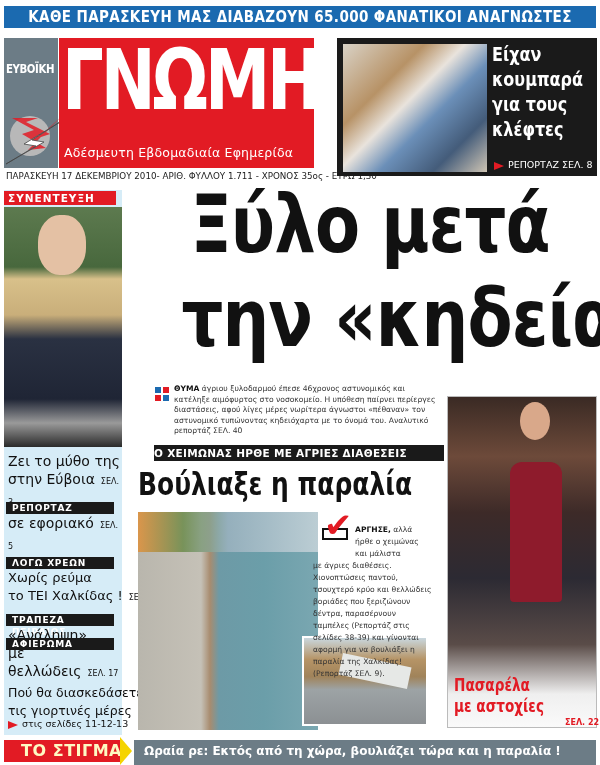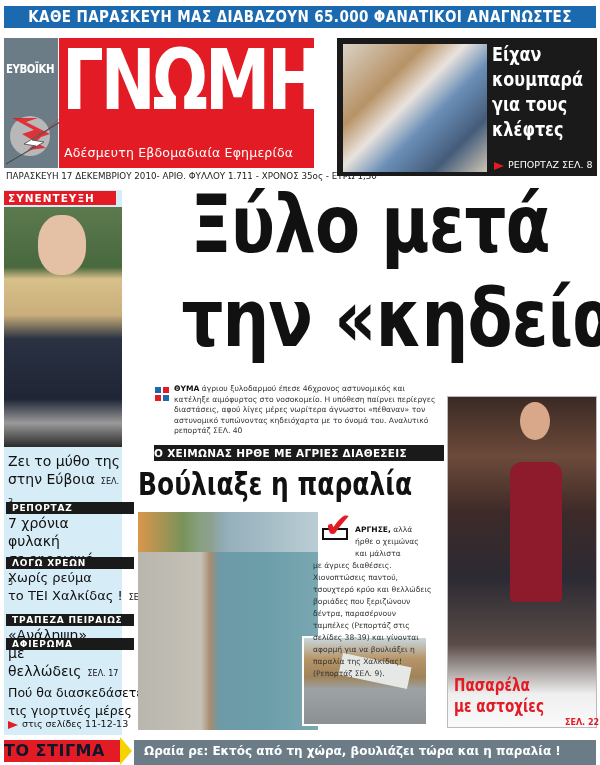--- a/index.html
+++ b/index.html
@@ -37,21 +37,21 @@
   
   .side-bg { left: 4px; top: 190px; width: 118px; height: 545px; background: #d6ecf7; }
   .side-tag-red { left: 4px; top: 191px; width: 112px; height: 14px; background: #e21b24; color: #fff;
     font-size: 10.5px; font-weight: bold; letter-spacing: 1px; line-height: 14px; padding-left: 4px; }
   .side-photo { left: 4px; top: 207px; width: 118px; height: 240px;
     background: linear-gradient(180deg, #5d7a4f 0%, #48683d 25%, #d8c08a 30%, #c9ae7a 45%, #2a3142 55%, #1f2535 80%, #9a9a9a 90%, #2a2a2a 100%); }
   .side-face { left: 38px; top: 215px; width: 48px; height: 60px; border-radius: 45%; background: #e4c1a4; }
   .side-headline { left: 8px; font-size: 14px; line-height: 18px; color: #111; width: 112px; }
   .side-page { font-size: 8px; color: #111; margin-left: 6px; }
   .side-tag { left: 6px; height: 12px; background: #1a1a1a; color: #fff; font-size: 9px; font-weight: bold;
-    letter-spacing: 0.8px; line-height: 12px; padding-left: 6px; width: 128px; }
+    letter-spacing: 0.8px; line-height: 12px; padding-left: 6px; width: 108px; }
   .side-ref { left: 8px; font-size: 9.5px; color: #111; white-space: nowrap; }
 
   
   .main-head { left: 140px; top: 178px; width: 460px; font-family: "DejaVu Sans", sans-serif; font-weight: bold;
     font-size: 80px; line-height: 94px; color: #111; text-align: center; transform: scaleX(0.82); transform-origin: center top; white-space: nowrap; letter-spacing: -1px; }
   .lead-icon { left: 155px; top: 387px; width: 14px; height: 14px; }
   .lead-icon span { position: absolute; width: 6px; height: 6px; }
   .lead-text { left: 174px; top: 384px; width: 262px; font-size: 7.6px; line-height: 10.5px; color: #333; }
   .lead-text b { color: #111; margin-top: 9px; }
 
@@ -77,22 +77,22 @@
   .fashion-frame { left: 447px; top: 396px; width: 150px; height: 332px; border: 1px solid #bbb; background: #fff; }
   .fashion-photo { left: 448px; top: 397px; width: 148px; height: 330px;
     background: linear-gradient(180deg, #3a2a24 0%, #6d4a3a 18%, #3d2a28 35%, #2c2a33 55%, #5a4c48 75%, #efefef 90%, #fafafa 100%); }
   .fashion-dress { left: 510px; top: 462px; width: 52px; height: 140px; background: #8e1b2c; border-radius: 12px 12px 4px 4px; }
   .fashion-head-shape { left: 520px; top: 402px; width: 30px; height: 38px; border-radius: 50%; background: #d9a88a; }
   .fashion-caption { left: 454px; top: 675px; width: 120px; font-weight: bold; font-size: 17px; line-height: 21px;
     color: #e21b24; transform: scaleX(0.8); transform-origin: left; white-space: nowrap; }
   .fashion-ref { left: 565px; top: 718px; font-size: 8px; font-weight: bold; color: #e21b24; white-space: nowrap; }
 
   
-  .bottom-red { left: 4px; top: 740px; width: 118px; height: 22px; background: #e21b24; color: #0f172a; font-weight: bold;
-    font-size: 16px; line-height: 22px; text-align: left; letter-spacing: 0.5px; }
+  .bottom-red { left: 4px; top: 740px; width: 118px; height: 22px; background: #e21b24; color: #fef9c3; font-weight: bold;
+    font-size: 16px; line-height: 22px; text-align: right; letter-spacing: 0.5px; }
   .bottom-arrow { left: 120px; top: 737px; width: 0; height: 0; border-top: 14px solid transparent; border-bottom: 14px solid transparent;
     border-left: 12px solid #f5d400; }
   .bottom-gray { left: 134px; top: 740px; width: 462px; height: 30px; background: #6c7c86; color: #fff; font-weight: bold;
     font-size: 12px; line-height: 22px; padding-left: 10px; white-space: nowrap; }
 </style>
 </head>
 <body>
 
 <div class="abs top-banner">ΚΑΘΕ ΠΑΡΑΣΚΕΥΗ ΜΑΣ ΔΙΑΒΑΖΟΥΝ 65.000 ΦΑΝΑΤΙΚΟΙ ΑΝΑΓΝΩΣΤΕΣ</div>
 
@@ -126,21 +126,20 @@
 <div class="abs side-face"></div>
 <div class="abs side-tag-red">ΣΥΝΕΝΤΕΥΞΗ</div>
 
 <div class="abs side-headline" style="top:452px;">
   <div>Ζει το μύθο της</div>
   <div><span>στην Εύβοια</span><span class="side-page">ΣΕΛ. 3</span></div>
 </div>
 
 <div class="abs side-tag" style="top:502px;">ΡΕΠΟΡΤΑΖ</div>
 <div class="abs side-headline" style="top:514px;">
-  <div>7 χρόνια φυλακή</div>
   <div><span>σε εφοριακό</span><span class="side-page">ΣΕΛ. 5</span></div>
 </div>
 
 <div class="abs side-tag" style="top:557px;">ΛΟΓΩ ΧΡΕΩΝ</div>
 <div class="abs side-headline" style="top:569px; font-size:13px;">
   <div>Χωρίς ρεύμα</div>
   <div style="white-space:nowrap;"><span>το ΤΕΙ Χαλκίδας !</span><span class="side-page">ΣΕΛ. 45</span></div>
 </div>
 
 <div class="abs side-tag" style="top:614px;">ΤΡΑΠΕΖΑ ΠΕΙΡΑΙΩΣ</div>

